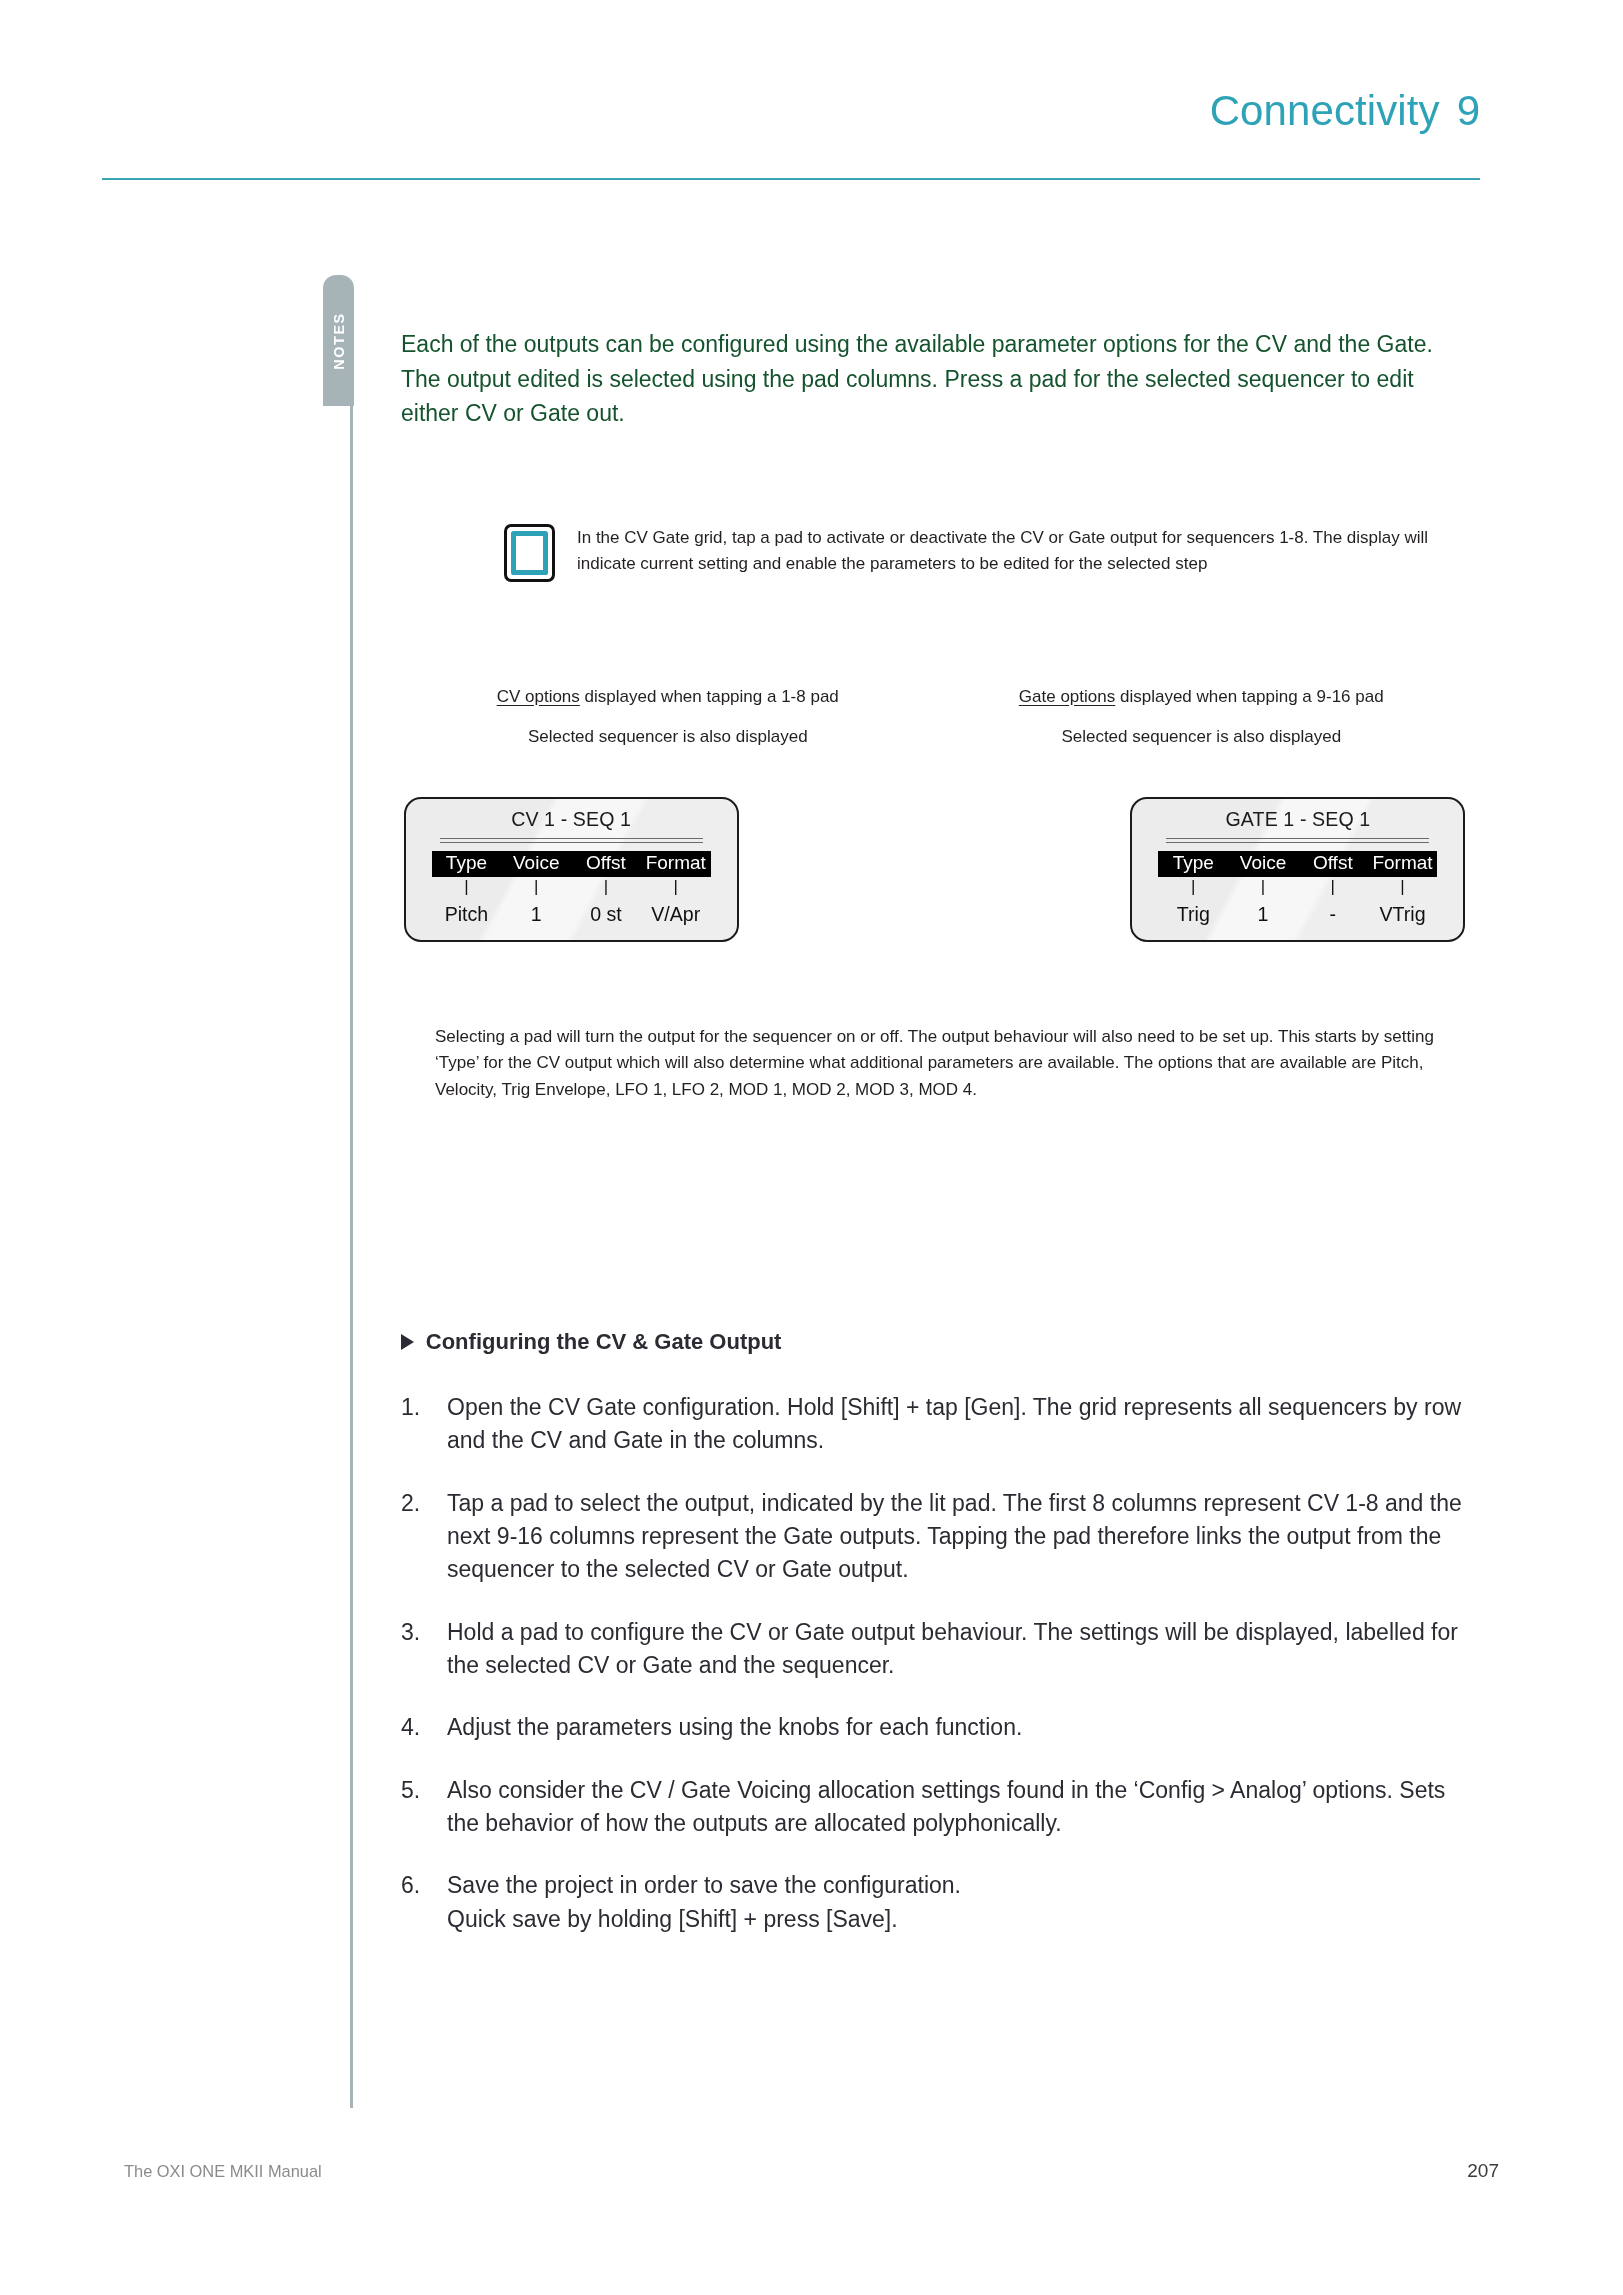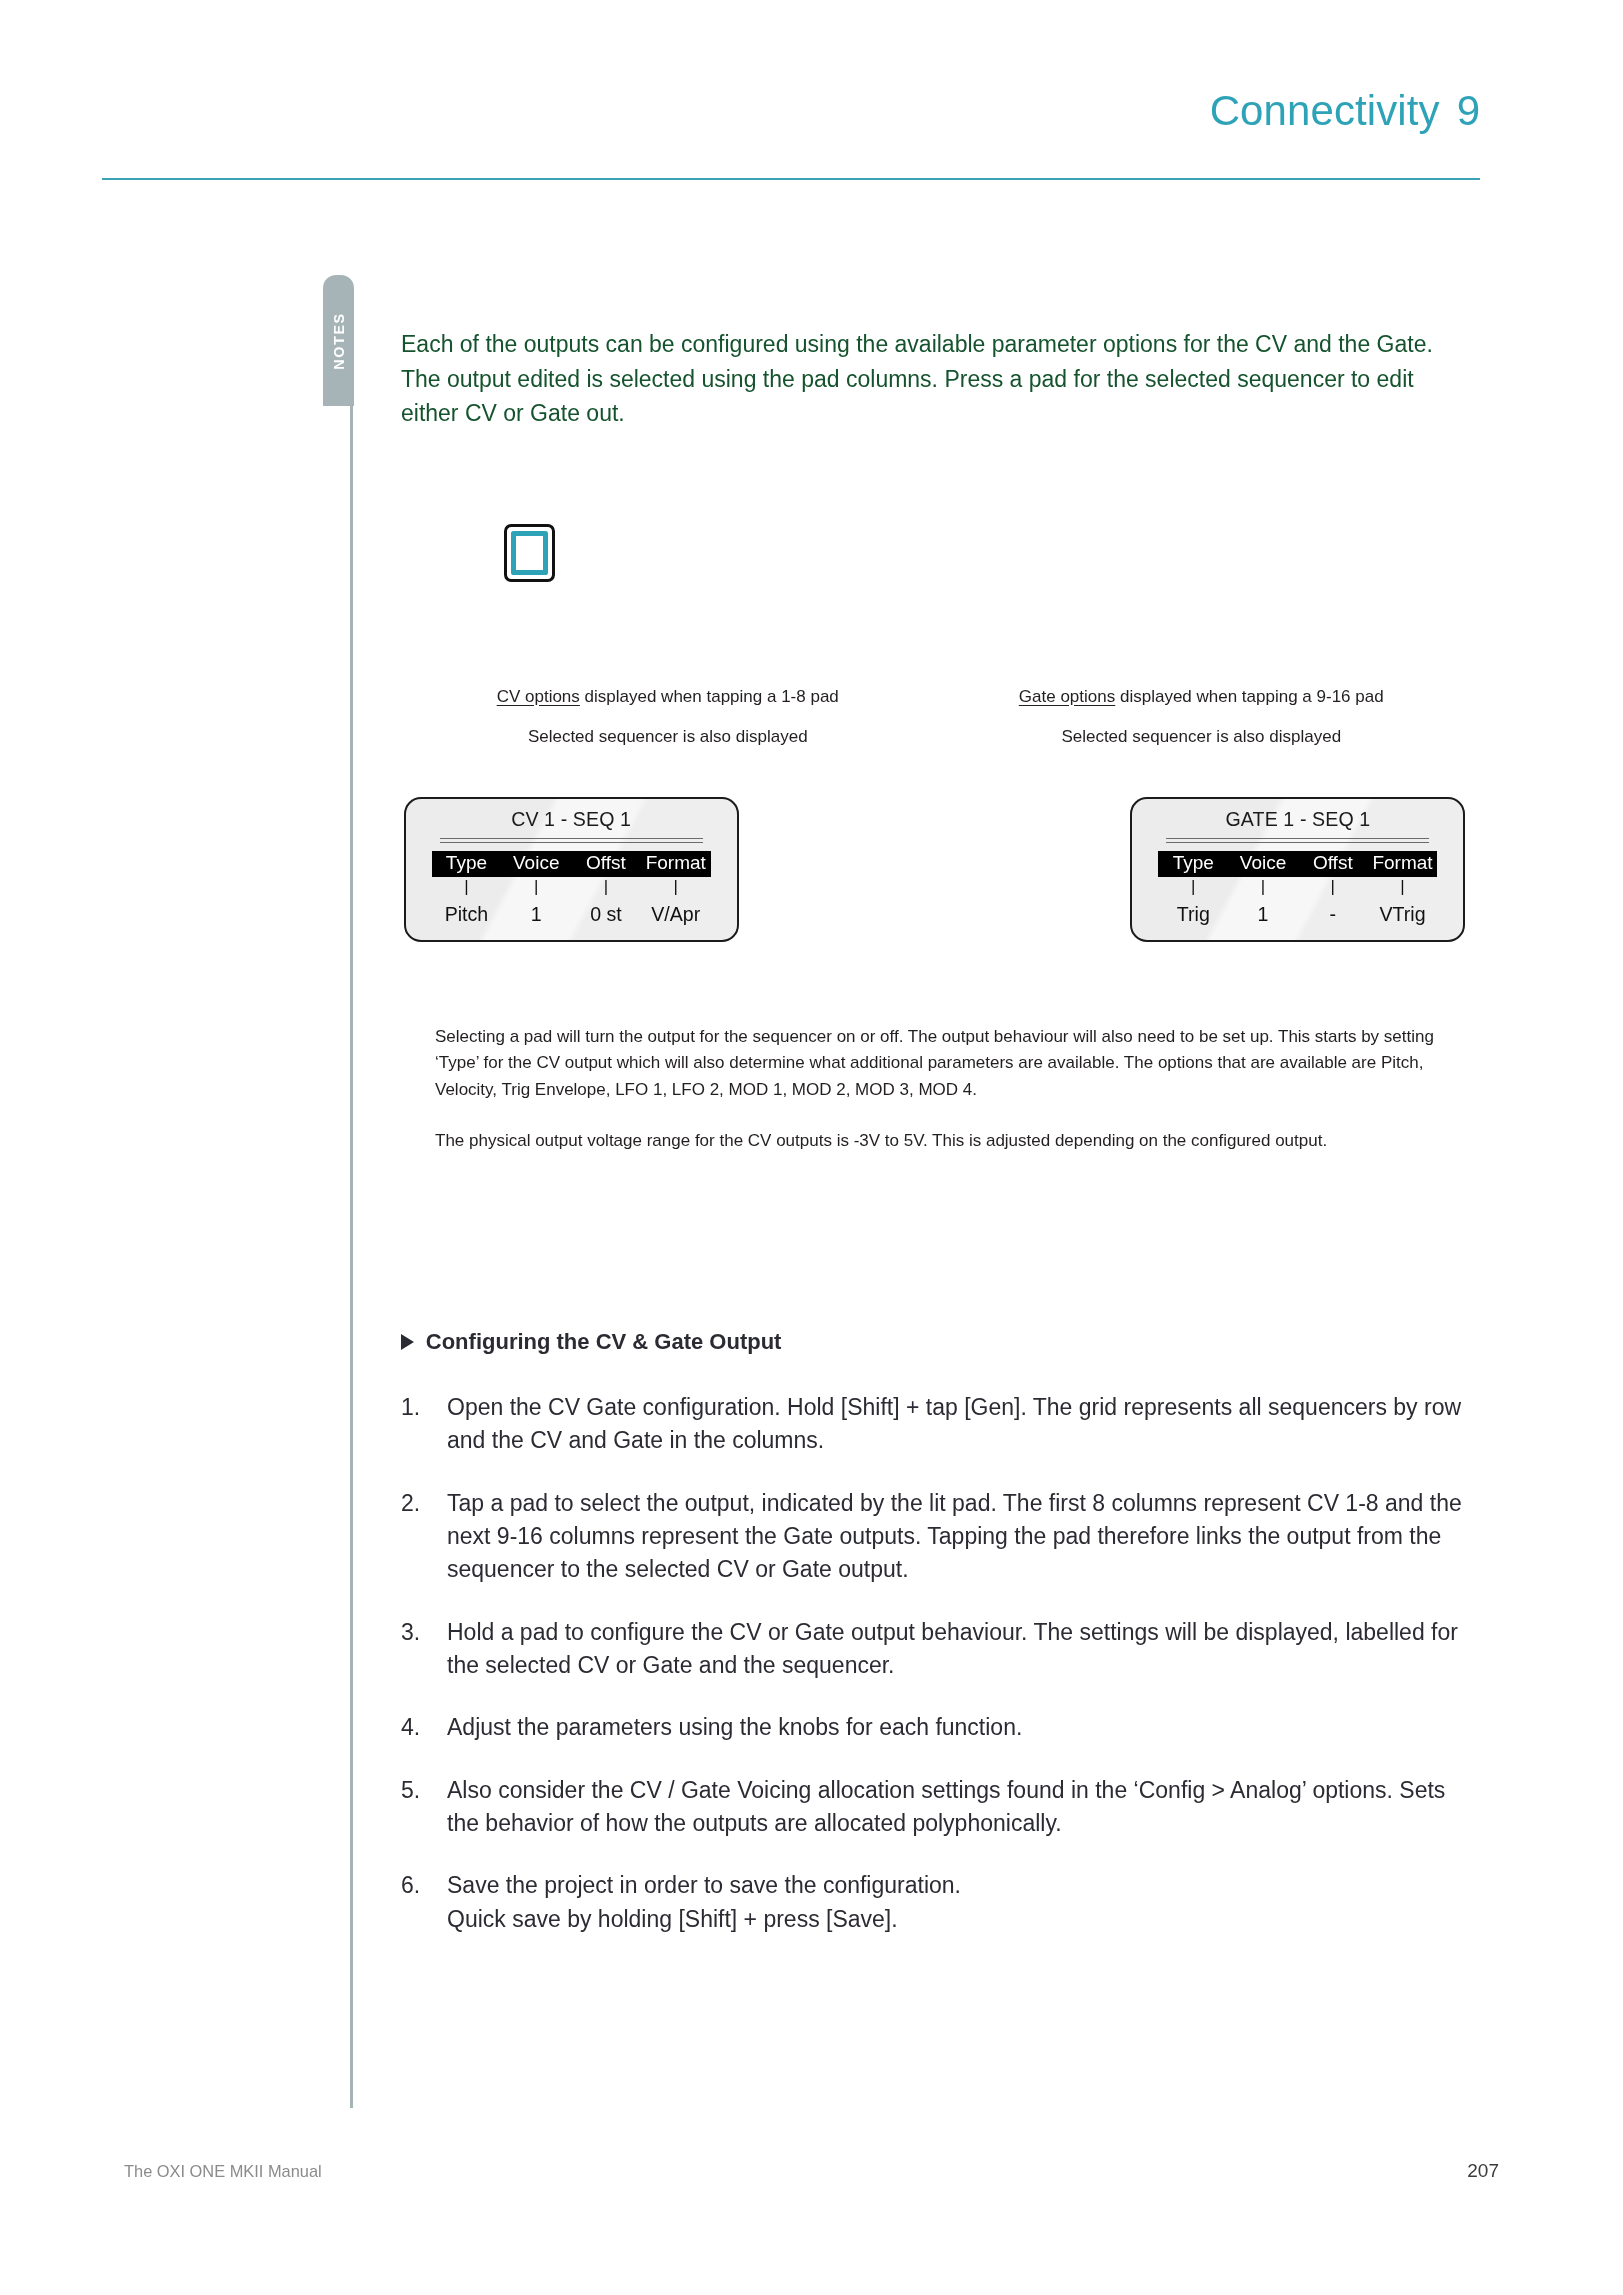--- a/index.html
+++ b/index.html
@@ -326,20 +326,21 @@
 <div id="notes-spine"></div>
 
 <div id="content">
   <p class="intro-paragraph">Each of the outputs can be configured using the available parameter options for the CV and the Gate. The output edited is selected using the pad columns. Press a pad for the selected sequencer to edit either CV or Gate out.</p>
 </div>
 
 <div id="pad-callout">
   <div class="pad-icon">
     <div class="pad-icon-inner"></div>
   </div>
+  <div class="callout-text">In the CV Gate grid, tap a pad to activate or deactivate the CV or Gate output for sequencers 1-8. The display will indicate current setting and enable the parameters to be edited for the selected step</div>
 </div>
 
 <div id="captions">
   <div class="caption-col">
     <div class="caption-line-1">
       <span class="caption-underline">CV options</span><span> displayed when tapping a 1-8 pad</span>
     </div>
     <div>Selected sequencer is also displayed</div>
   </div>
   <div class="caption-col">
@@ -395,21 +396,20 @@
       <div class="cell">1</div>
       <div class="cell">-</div>
       <div class="cell">VTrig</div>
     </div>
   </div>
 
 </div>
 
 <div id="small-body">
   <p class="small-paragraph">Selecting a pad will turn the output for the sequencer on or off. The output behaviour will also need to be set up. This starts by setting ‘Type’ for the CV output which will also determine what additional parameters are available. The options that are available are Pitch, Velocity, Trig Envelope, LFO 1, LFO 2, MOD 1, MOD 2, MOD 3, MOD 4.</p>
-  <p class="small-paragraph">The physical output voltage range for the CV outputs is -3V to 5V. This is adjusted depending on the configured output.</p>
 </div>
 
 <div id="section-heading">
   <span class="arrow-icon"></span>
   <span>Configuring the CV &amp; Gate Output</span>
 </div>
 
 <div id="steps">
 
   <div class="step">

